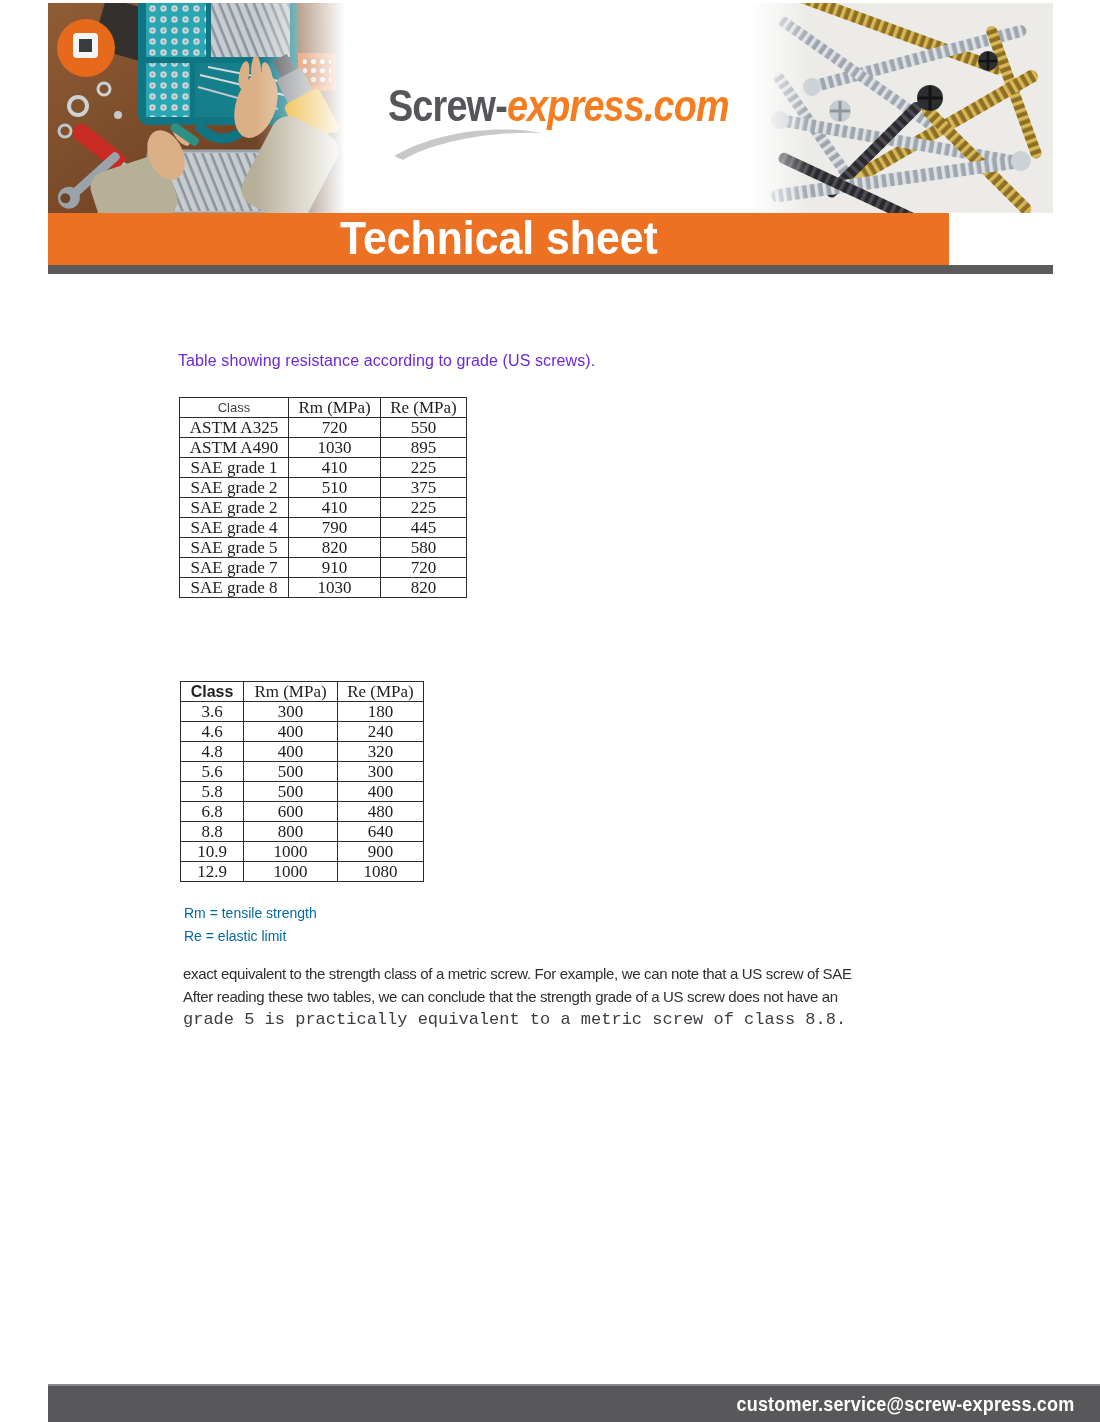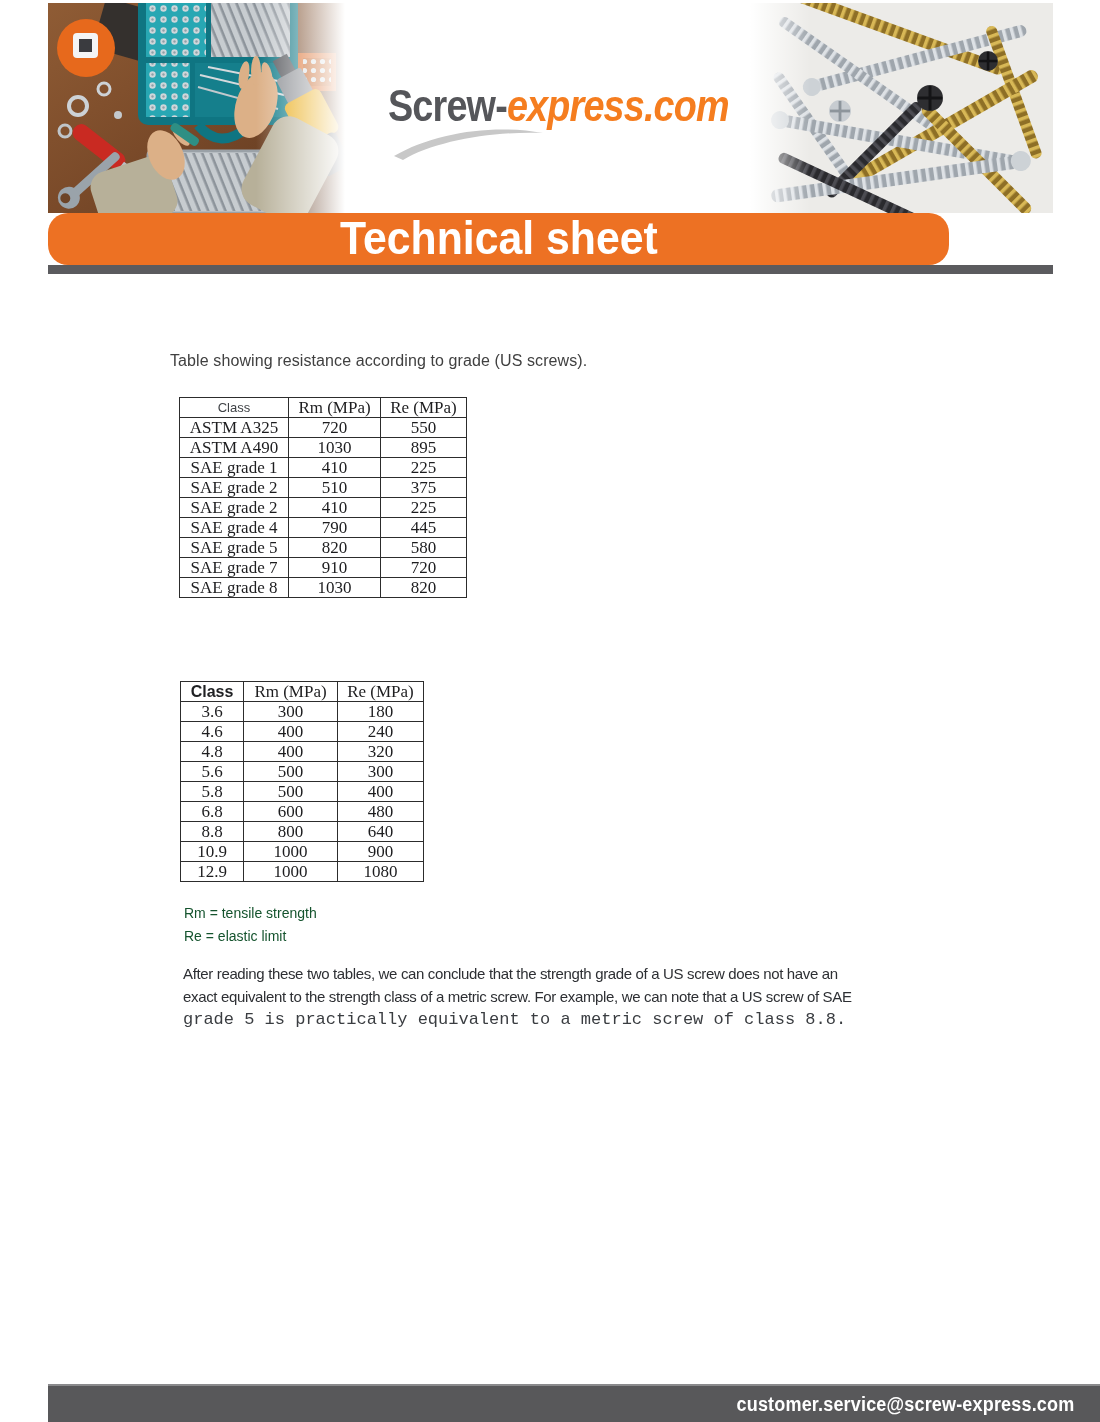--- a/index.html
+++ b/index.html
@@ -19,42 +19,42 @@
     font-size: 45px; font-weight: bold; letter-spacing: -1px;
     white-space: nowrap; display: inline-block;
     transform: scaleX(0.84); transform-origin: left center;
   }
   .logo-gray   { color: #55565a; }
   .logo-orange { color: #f57d1f; font-style: italic; }
   .logo-swoosh { position: absolute; left: 3px; top: 46px; }
 
   .banner {
     position: absolute; left: 48px; top: 213px; width: 901px; height: 52px;
-    background: #ed7123; text-align: center; overflow: hidden; border-radius: 20px;
+    background: #ed7123; text-align: center; overflow: hidden;
   }
   .banner-title {
     display: inline-block; color: #ffffff; font-weight: bold; font-size: 46px;
     line-height: 51px; transform: scaleX(0.93); transform-origin: center;
     letter-spacing: 0px; white-space: nowrap;
   }
   .banner-shadow {
     position: absolute; left: 48px; top: 265px; width: 1005px; height: 9px;
     background: #5b5b5e;
   }
 
   
   .caption {
-    position: absolute; left: 170px; font-size: 16px; color: #404040;
+    position: absolute; left: 178px; font-size: 16px; color: #6d28d9;
     letter-spacing: 0.1px; white-space: nowrap;
   }
   .caption-us     { top: 352px; }
   .caption-metric { top: 636px; }
 
   .legend-line {
-    position: absolute; left: 184px; font-size: 14px; color: #14532d;
+    position: absolute; left: 184px; font-size: 14px; color: #0369a1;
     white-space: nowrap;
   }
   .legend-rm { top: 905px; }
   .legend-re { top: 928px; }
 
   .conclusion { position: absolute; left: 183px; top: 963px; width: 760px; color: #2d2f33; }
   .conclusion .line-sm {
     font-size: 15px; line-height: 22.5px; letter-spacing: -0.35px; white-space: nowrap;
   }
   .conclusion .line-lg {
@@ -397,22 +397,22 @@
           <td>1000</td>
           <td>1080</td>
         </tr>
       </tbody>
   </table>
 
   <div class="legend-line legend-rm">Rm = tensile strength</div>
   <div class="legend-line legend-re">Re = elastic limit</div>
 
   <div class="conclusion">
+    <div class="line-sm">exact equivalent to the strength class of a metric screw. For example, we can note that a US screw of SAE</div>
     <div class="line-sm">After reading these two tables, we can conclude that the strength grade of a US screw does not have an</div>
-    <div class="line-sm">exact equivalent to the strength class of a metric screw. For example, we can note that a US screw of SAE</div>
     <div class="line-lg">grade 5 is practically equivalent to a metric screw of class 8.8.</div>
   </div>
 
   <div class="footer">
     <span class="footer-email">customer.service@screw-express.com</span>
   </div>
 
 </div>
 
 </body></html>

